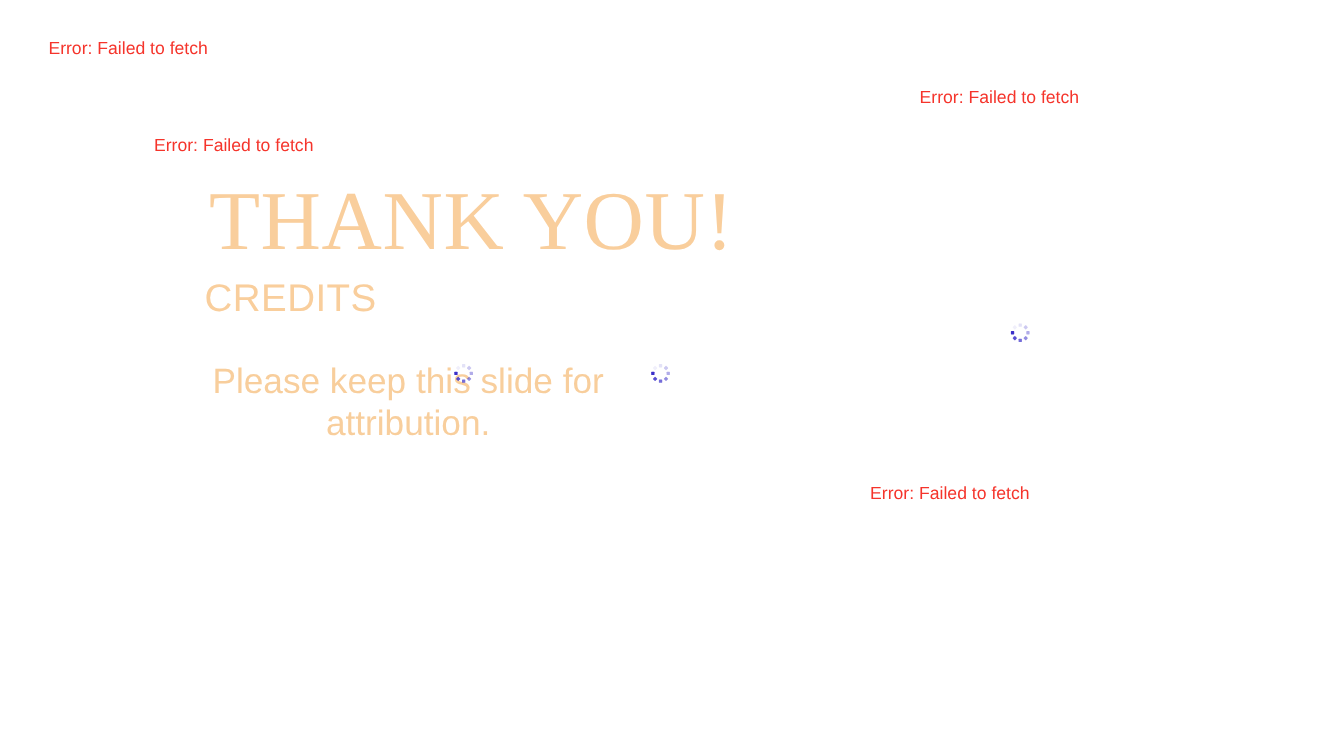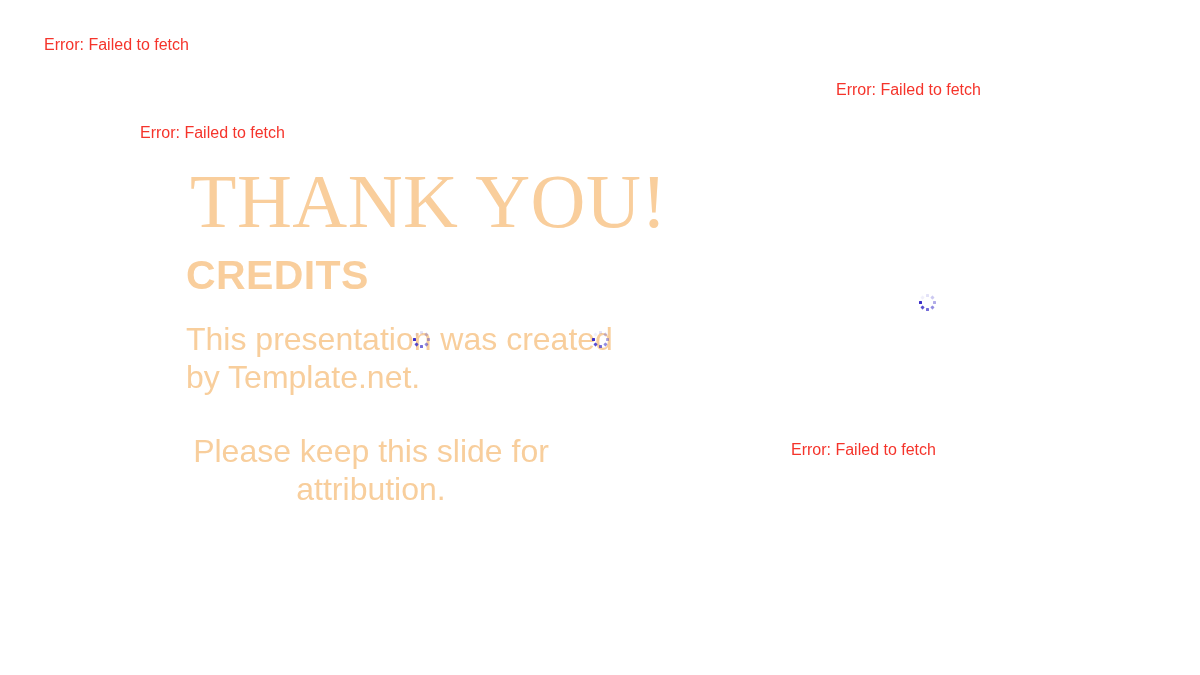--- a/index.html
+++ b/index.html
@@ -37,22 +37,22 @@
     line-height: 0.98;
     font-weight: 400;
     letter-spacing: 0.5px;
     color: #f9ce9c;
     margin: 4px;
     white-space: nowrap;
   }
 
   .credits-heading {
     font-family: "Liberation Sans", sans-serif;
-    font-size: 41px;
-    font-weight: 700;
+    font-size: 35px;
+    font-weight: 400;
     letter-spacing: 0.4px;
     color: #f9ce9c;
     margin: 16px 0 0 0;
     line-height: 1.05;
   }
 
   .body-paragraph {
     font-family: "Liberation Sans", sans-serif;
     font-size: 32px;
     font-weight: 400;
@@ -109,21 +109,20 @@
 <body>
 
 <div class="slide-canvas">
 
   <div class="content-block">
 
     <h1 class="thank-you-title">THANK YOU!</h1>
 
     <h2 class="credits-heading">CREDITS</h2>
 
-    <p class="body-paragraph">This presentation was created by Template.net.</p>
 
     <p class="body-paragraph second">Please keep this slide for attribution.</p>
 
   </div>
 
   <div class="error-toast" id="err0" style="left: 44px; top: 37px; color: rgb(245, 52, 43);">Error: Failed to fetch</div>
   <div class="error-toast" id="err1" style="left: 836px; top: 82px; color: rgb(245, 52, 43);">Error: Failed to fetch</div>
   <div class="error-toast" id="err2" style="left: 140px; top: 125px; color: rgb(245, 52, 43);">Error: Failed to fetch</div>
   <div class="error-toast" id="err3" style="left: 791px; top: 442px; color: rgb(245, 52, 43);">Error: Failed to fetch</div>
 

